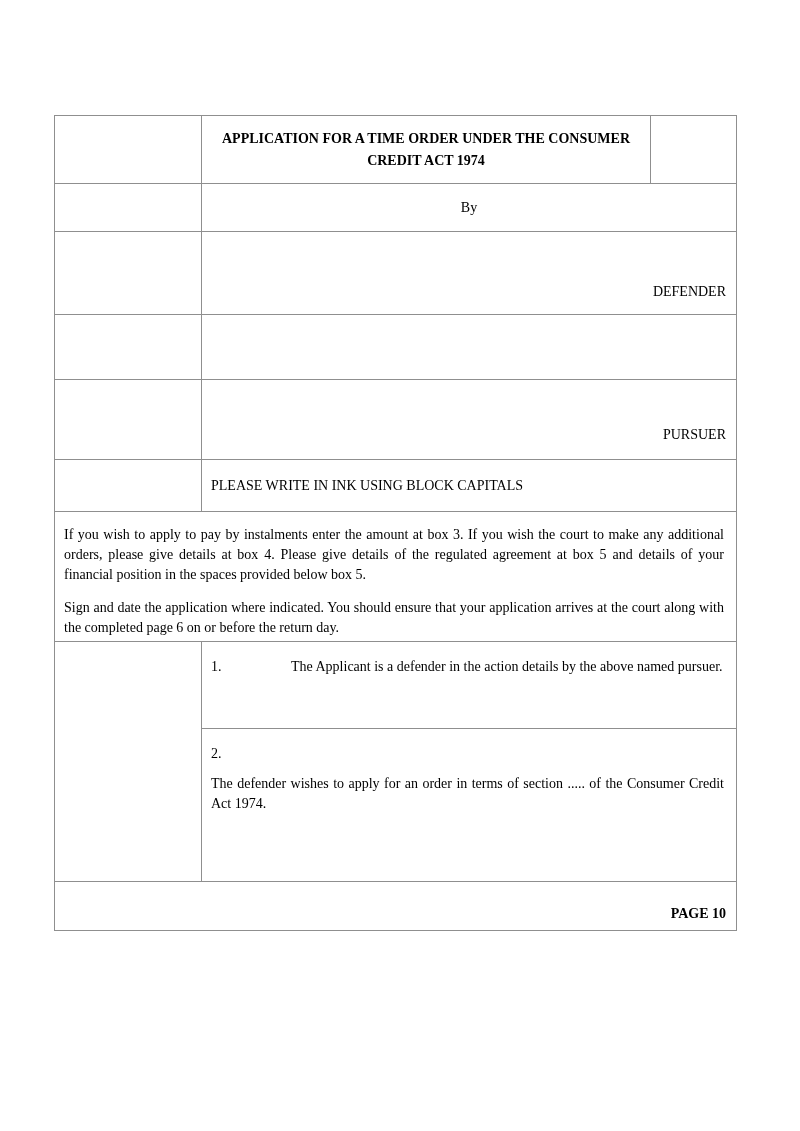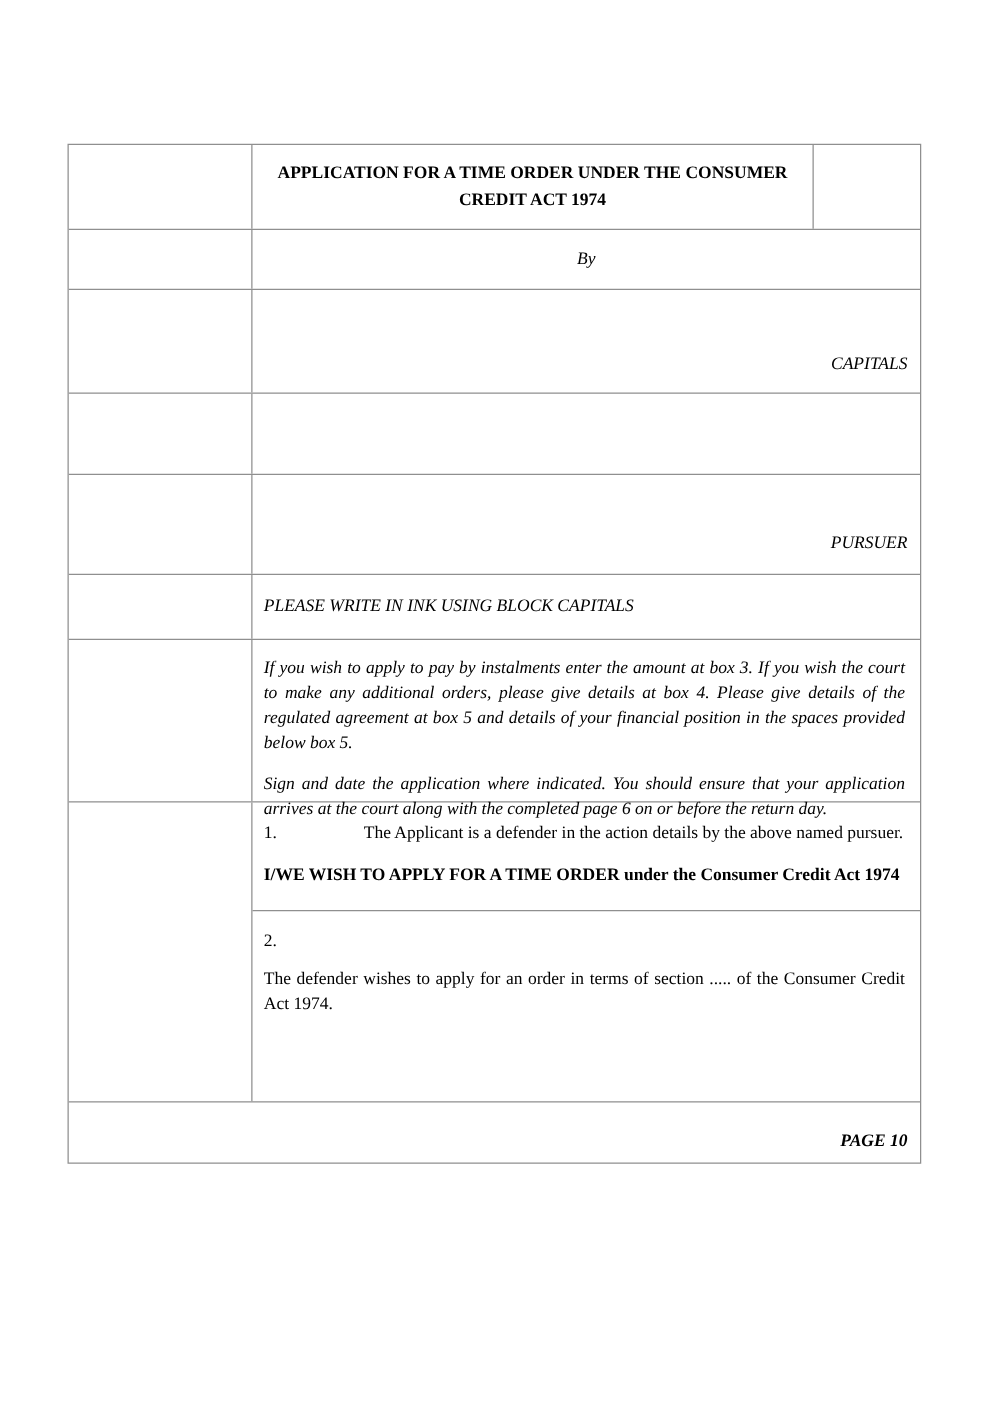--- a/index.html
+++ b/index.html
@@ -32,30 +32,29 @@
   .left-col {
     width: 147px;
     flex-shrink: 0;
     border-right: 1px solid #8f8f8f;
     box-sizing: border-box;
   }
   .main {
     flex: 1;
     box-sizing: border-box;
     min-width: 0;
-    font-style: italic;
   }
   
   .r-title   { height: 67px; }
   .r-by      { height: 48px; }
   .r-defender{ height: 83px; }
   .r-action  { height: 65px; }
   .r-pursuer { height: 80px; gap: 13px; }
   .r-ink     { height: 52px; }
-  .r-instr   { height: 130px; }
+  .r-instr   { height: 130px; flex-direction: column; }
   .r-items   { height: 240px; }
   .r-page    { height: 49px; flex-direction: column; }
 
   .title-cell {
     width: 449px;
     flex-shrink: 0;
     border-right: 1px solid #8f8f8f;
     box-sizing: border-box;
     display: flex;
     align-items: center;
@@ -149,21 +148,21 @@
     <div class="corner-cell"></div>
   </div>
 
   <div class="row r-by">
     <div class="left-col"></div>
     <div class="main center-both">By</div>
   </div>
 
   <div class="row r-defender">
     <div class="left-col"></div>
-    <div class="main bottom-right">CAPITALS</div>
+    <div class="main bottom-right">DEFENDER</div>
   </div>
 
   <div class="row r-action">
     <div class="left-col"></div>
   </div>
 
   <div class="row r-pursuer">
     <div class="left-col"></div>
     <div class="main bottom-right">PURSUER</div>
   </div>
@@ -182,21 +181,20 @@
   </div>
 
   <div class="row r-items">
     <div class="left-col"></div>
     <div class="items-stack">
       <div class="item-box box1">
         <div class="item-line">
           <span class="item-num">1.</span>
           <span class="item-text">The Applicant is a defender in the action details by the above named pursuer.</span>
         </div>
-        <p class="declaration">I/WE WISH TO APPLY FOR A TIME ORDER under the Consumer Credit Act 1974</p>
       </div>
       <div class="item-box box2">
         <div class="item-line">
           <span class="item-num">2.</span>
         </div>
         <p>The defender wishes to apply for an order in terms of section ..... of the Consumer Credit Act 1974.</p>
       </div>
     </div>
   </div>
 

